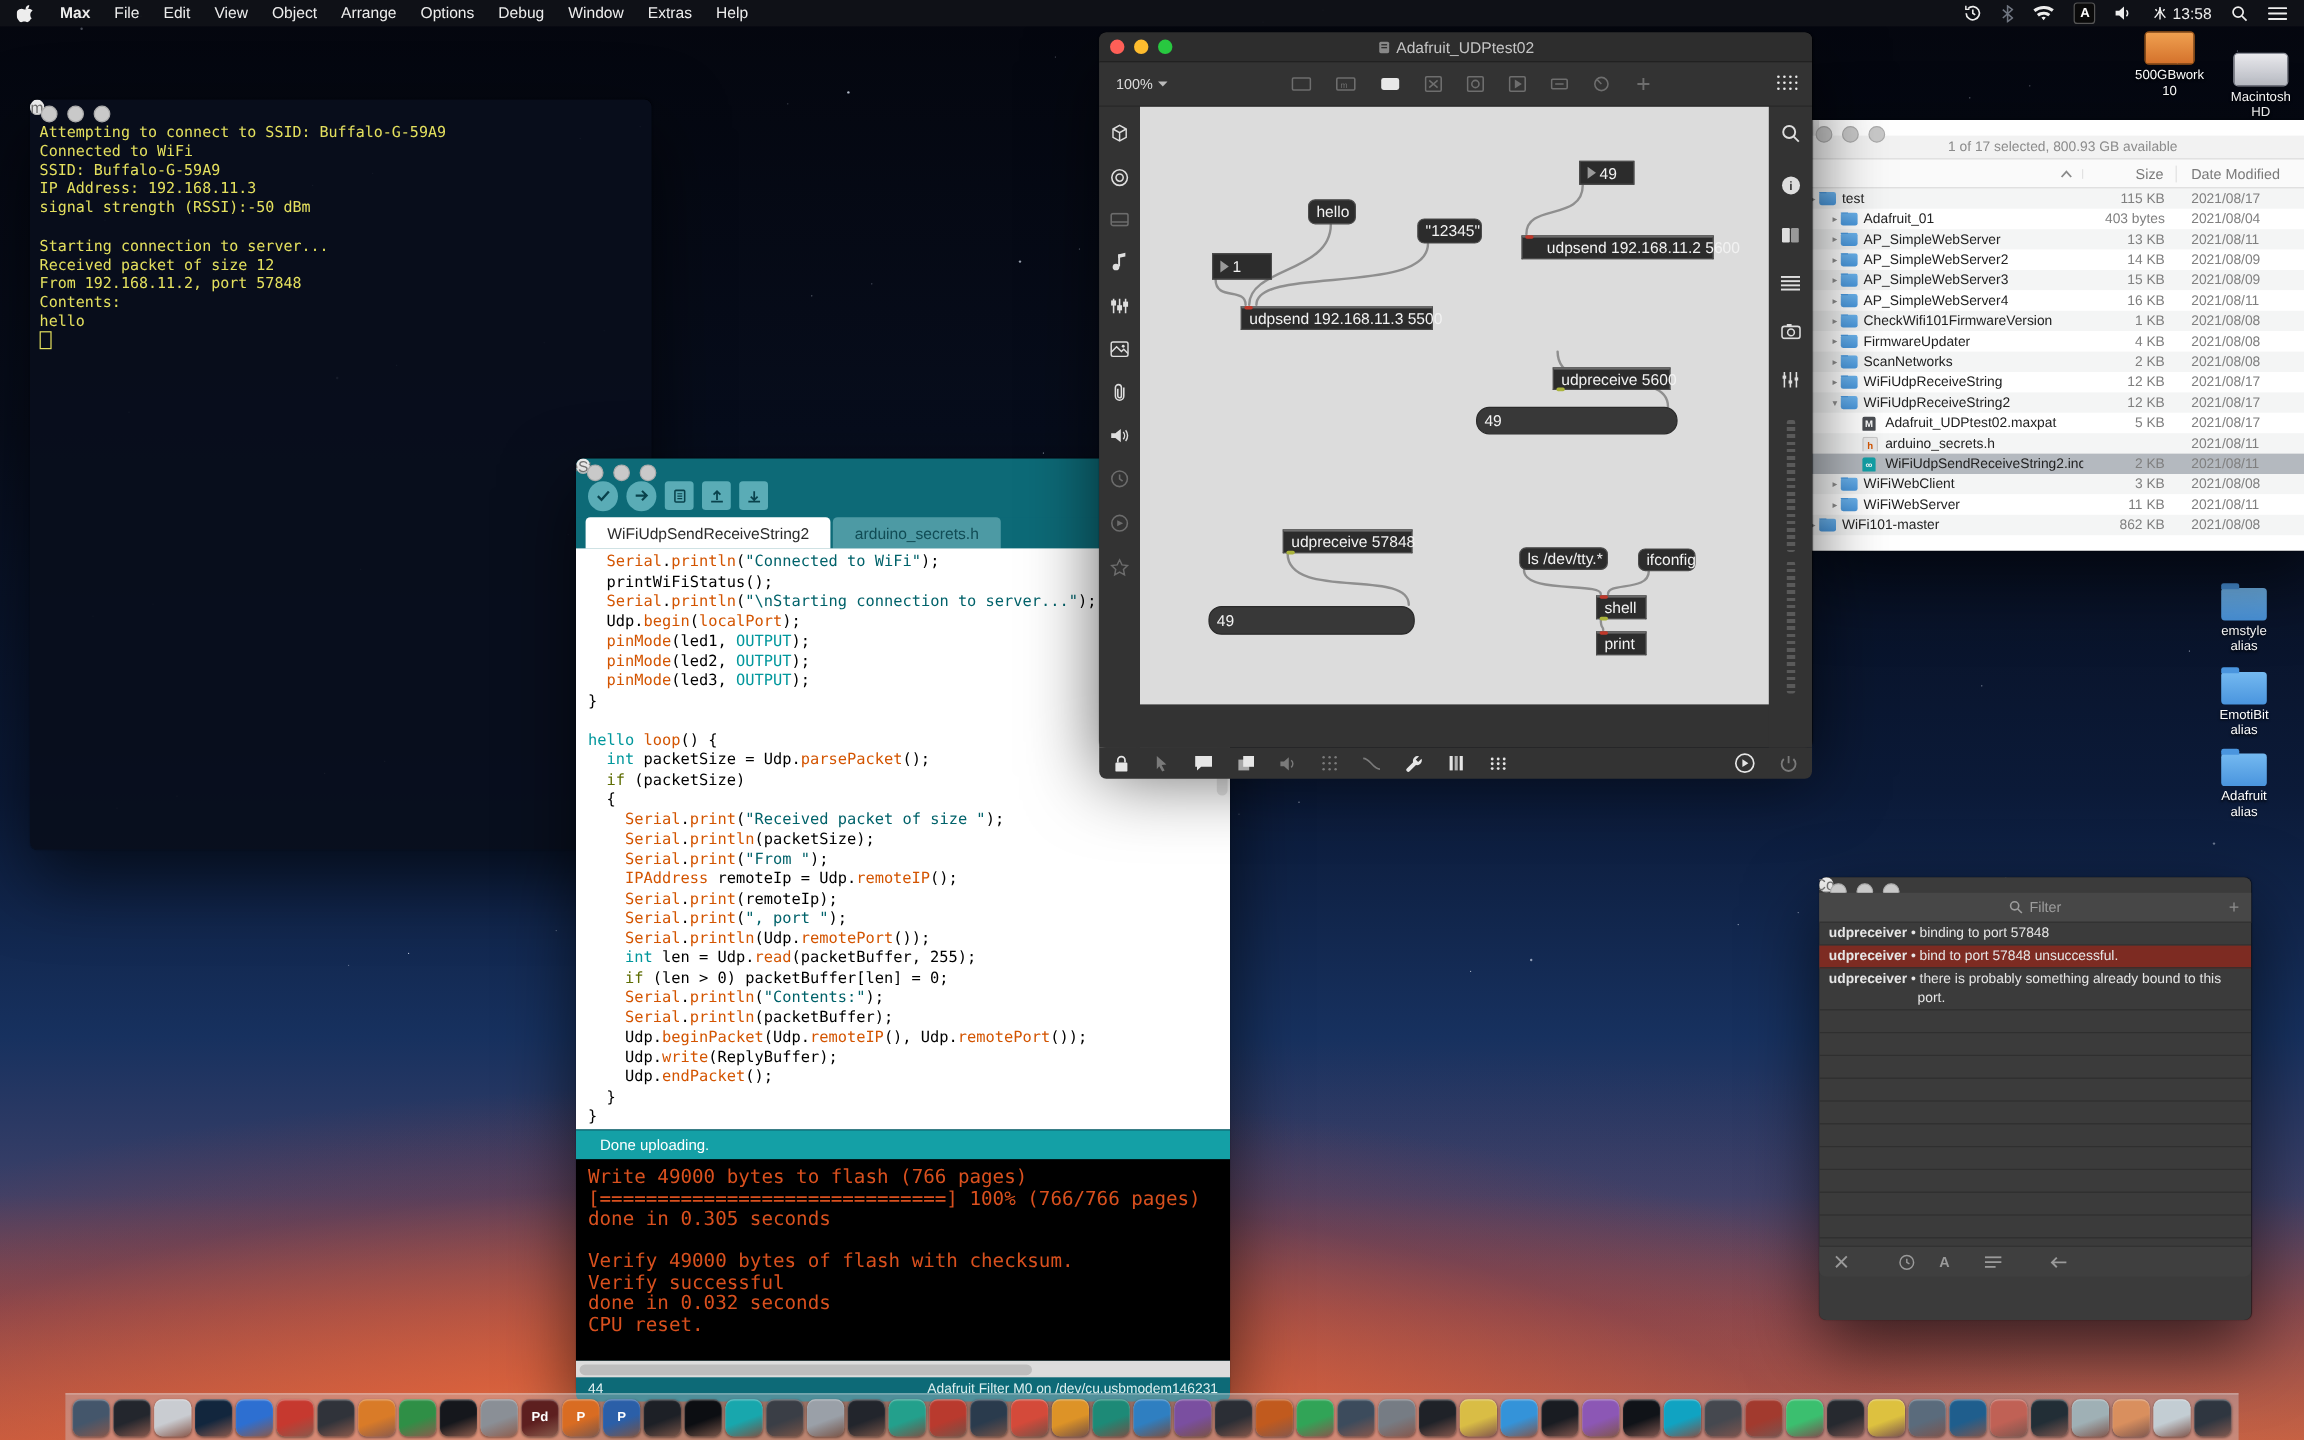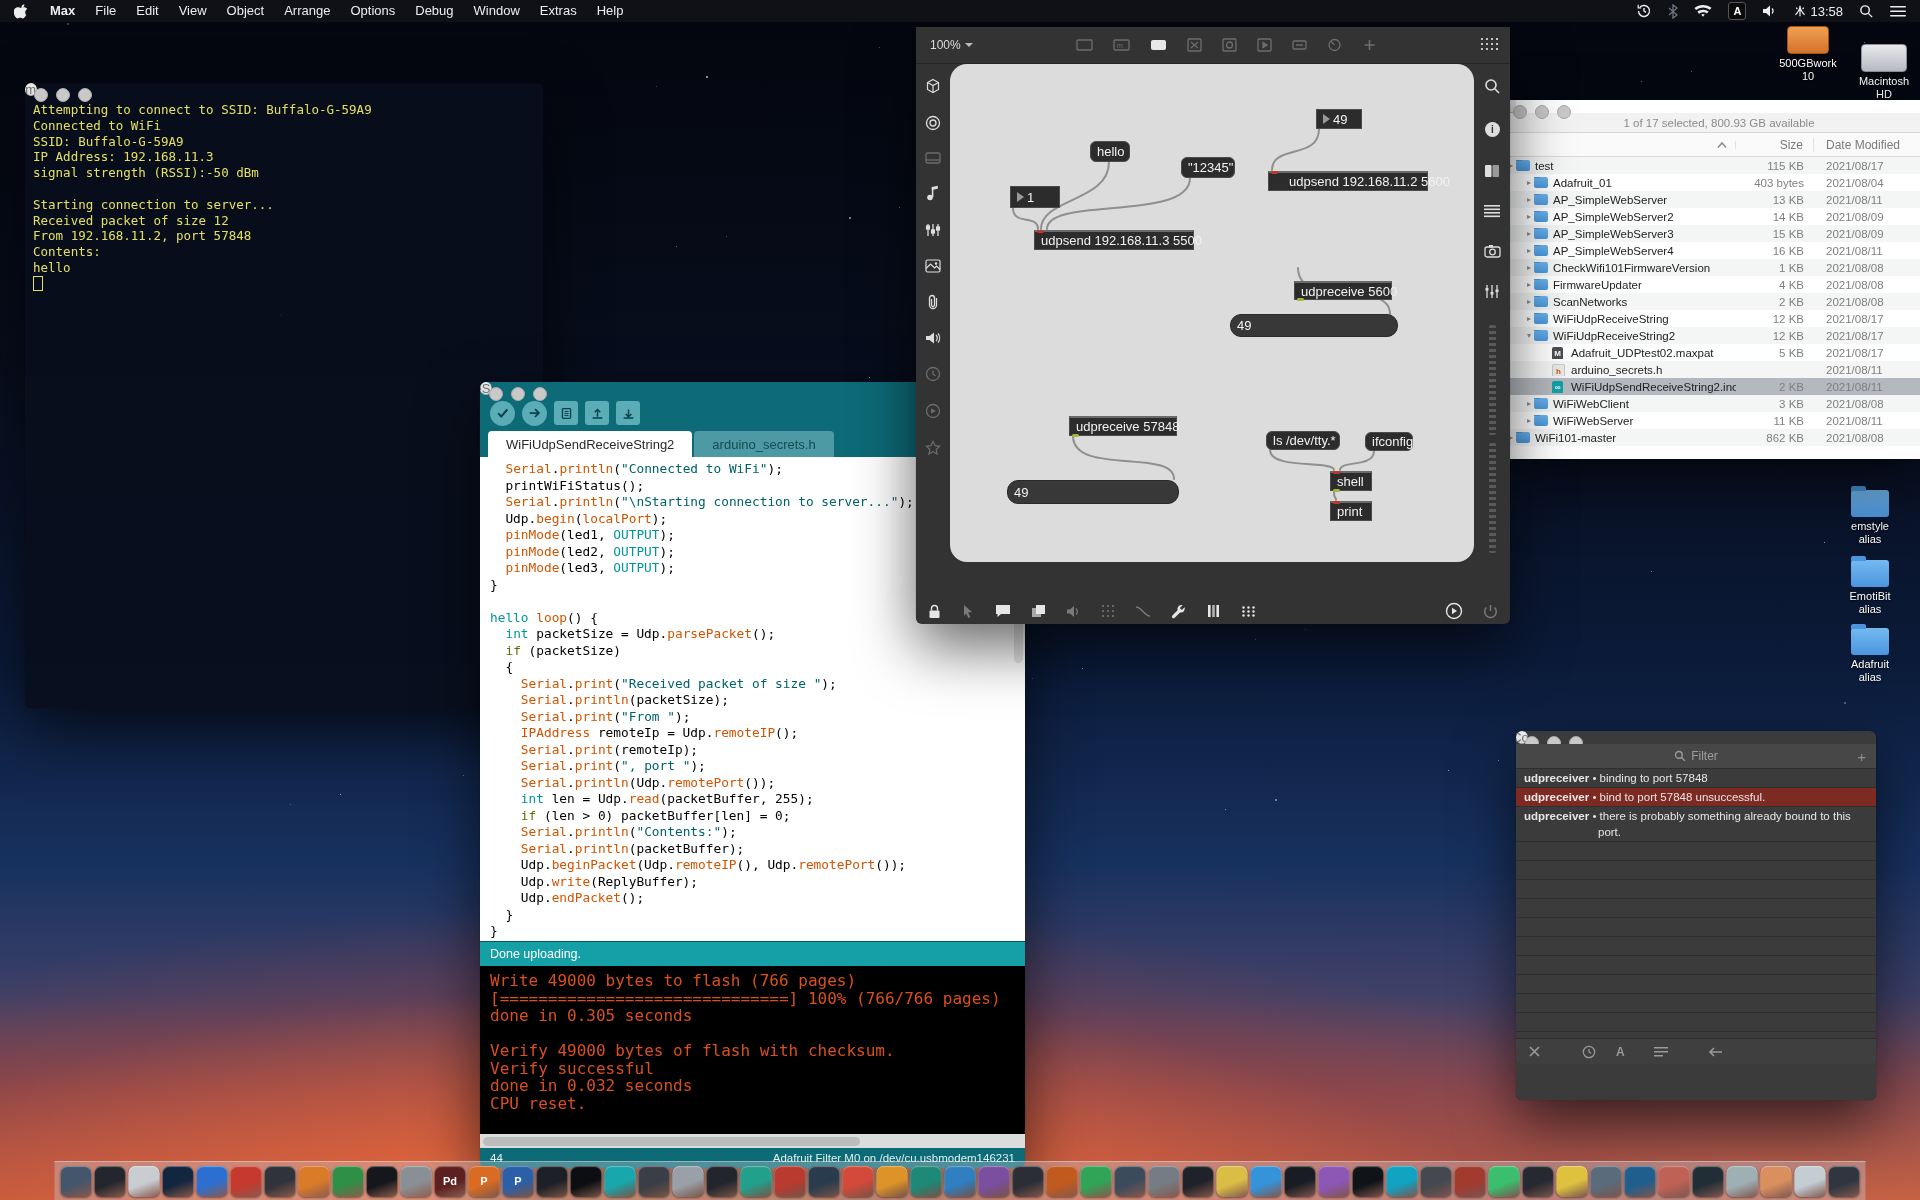--- a/index.html
+++ b/index.html
@@ -55,42 +55,42 @@
   .atab.inactive{background:#4d9aa4;color:#114c55;margin-left:2px;}
   #tabmenu-btn{position:absolute;right:6px;top:4px;width:20px;height:18px;background:#4d9aa4;color:#0b434c;
     font-size:10px;display:flex;align-items:center;justify-content:center;border-radius:2px;}
   #ard-code{height:480px;background:#ffffff;overflow:hidden;padding:4px 0 0 10px;
     font-family:"DejaVu Sans Mono",monospace;font-size:12.8px;line-height:16.5px;position:relative;}
   .code-line{white-space:pre;min-height:16.5px;}
   .tok-p{color:#000;}.tok-o{color:#d35400;}.tok-s{color:#00626a;}.tok-g{color:#00979c;}.tok-f{color:#5e6d03;}
   #ard-vscroll{position:absolute;right:2px;top:6px;width:9px;height:200px;background:#e6e6e6;border-radius:5px;}
   #ard-vthumb{width:9px;height:90px;background:#c2c2c2;border-radius:5px;}
   #ard-status{height:24px;background:#14a0a6;color:#fff;font-size:12.5px;display:flex;align-items:center;
-    padding-left:10px;border-top:1px solid #0a525c;}
+    padding-left:20px;border-top:1px solid #0a525c;}
   #ard-console{height:156px;background:#000;color:#d9501e;font-family:"DejaVu Sans Mono",monospace;
     font-size:16px;line-height:17.5px;padding:6px 10px;overflow:hidden;}
   .con-line{white-space:pre;min-height:17.5px;}
   #ard-hscroll{height:14px;background:#dcdcdc;display:flex;align-items:center;padding:0 3px;}
   #ard-hthumb{height:9px;width:70%;background:#bdbdbd;border-radius:5px;}
   #ard-bottom{height:20px;background:#0d6a77;color:#e7f5f5;font-size:11.5px;display:flex;align-items:center;
     padding:0 10px;border-radius:0 0 6px 6px;}
   #ard-board{margin-left:auto;color:#def0f0;}
 
   
   #maxwin{left:916px;top:27px;width:594px;height:596px;z-index:20;background:#333;border-radius:6px;}
   #max-toolbar{height:36px;background:#333;display:flex;align-items:center;color:#b9b9b9;border-bottom:1px solid #262626;}
   #max-zoom{font-size:12px;color:#ddd;padding:0 10px 0 14px;display:flex;gap:4px;align-items:center;}
   .mtool{margin:0 9px;color:#6e6e6e;display:flex;}
   .mtool.lit{color:#e8e8e8;}
   #max-body{display:flex;height:534px;}
   #max-left{width:34px;background:#333;display:flex;flex-direction:column;align-items:center;padding-top:14px;gap:21px;}
   #max-right{width:36px;background:#333;display:flex;flex-direction:column;align-items:center;padding-top:14px;gap:26px;margin-left:auto;}
   .ltool{color:#dedede;display:flex;}
   .ltool.dim{color:#6c6c6c;}
-  #max-canvas{position:relative;width:524px;height:498px;background:#dcdcdc;overflow:hidden;border-radius:17px;}
+  #max-canvas{position:relative;width:524px;height:498px;background:#dcdcdc;overflow:hidden;}
   #cords{position:absolute;left:0;top:0;width:524px;height:498px;}
   .mnode{position:absolute;background:#2c2c2c;color:#f2f2f2;font-size:13px;display:flex;align-items:center;
     padding:0 6px;box-sizing:border-box;border:1px solid #4b4b4b;white-space:nowrap;}
   .mnode.object{border-top:2px solid #6a6a6a;}
   .mnode.message{border-radius:6px;}
   .mnode.number{gap:3px;}
   .mnode.number .tri{width:0;height:0;border-left:7px solid #9a9a9a;border-top:5px solid transparent;border-bottom:5px solid transparent;}
   .mnode.pill{border-radius:11px;background:#383838;border:1px solid #2a2a2a;}
   .mnode.has-inlet::before{content:"";position:absolute;left:2px;top:-2px;width:7px;height:3px;background:#c0392b;border-radius:2px;}
   .mnode.has-outlet::after{content:"";position:absolute;left:2px;bottom:-2px;width:7px;height:3px;background:#aab33c;border-radius:2px;}
@@ -349,20 +349,35 @@
     <div id="ard-hscroll">
         <div id="ard-hthumb"></div>
       </div>
     <div id="ard-bottom">
       <span>44</span>
       <span id="ard-board">Adafruit Filter M0 on /dev/cu.usbmodem146231</span>
     </div>
   </div>
 
   <div class="window" id="maxwin">
+    <div class="titlebar dark">
+      <span class="lights">
+        <span class="light red"></span>
+        <span class="light yellow"></span>
+        <span class="light green"></span>
+      </span>
+      <span class="wtitle">
+        <svg width="11" height="11" viewBox="0 0 16 16">
+            <rect x="2" y="1" width="12" height="14" rx="2" fill="#888"></rect>
+            <rect x="4.5" y="4" width="7" height="1.6" fill="#2d2d2d"></rect>
+            <rect x="4.5" y="7.5" width="7" height="1.6" fill="#2d2d2d"></rect>
+          </svg>
+        <span>Adafruit_UDPtest02</span>
+      </span>
+    </div>
     <div id="max-toolbar">
       <span id="max-zoom">
           <span>100%</span>
           <svg width="8" height="6" viewBox="0 0 8 6">
             <path d="M0 1l4 4 4-4z" fill="#bbb"></path>
           </svg>
         </span>
       <span style="flex:1;display:flex;justify-content:center;gap:2px;">
         <span class="mtool">
             <svg width="17" height="14" viewBox="0 0 17 14" fill="none" stroke="currentColor" stroke-width="1.3">

